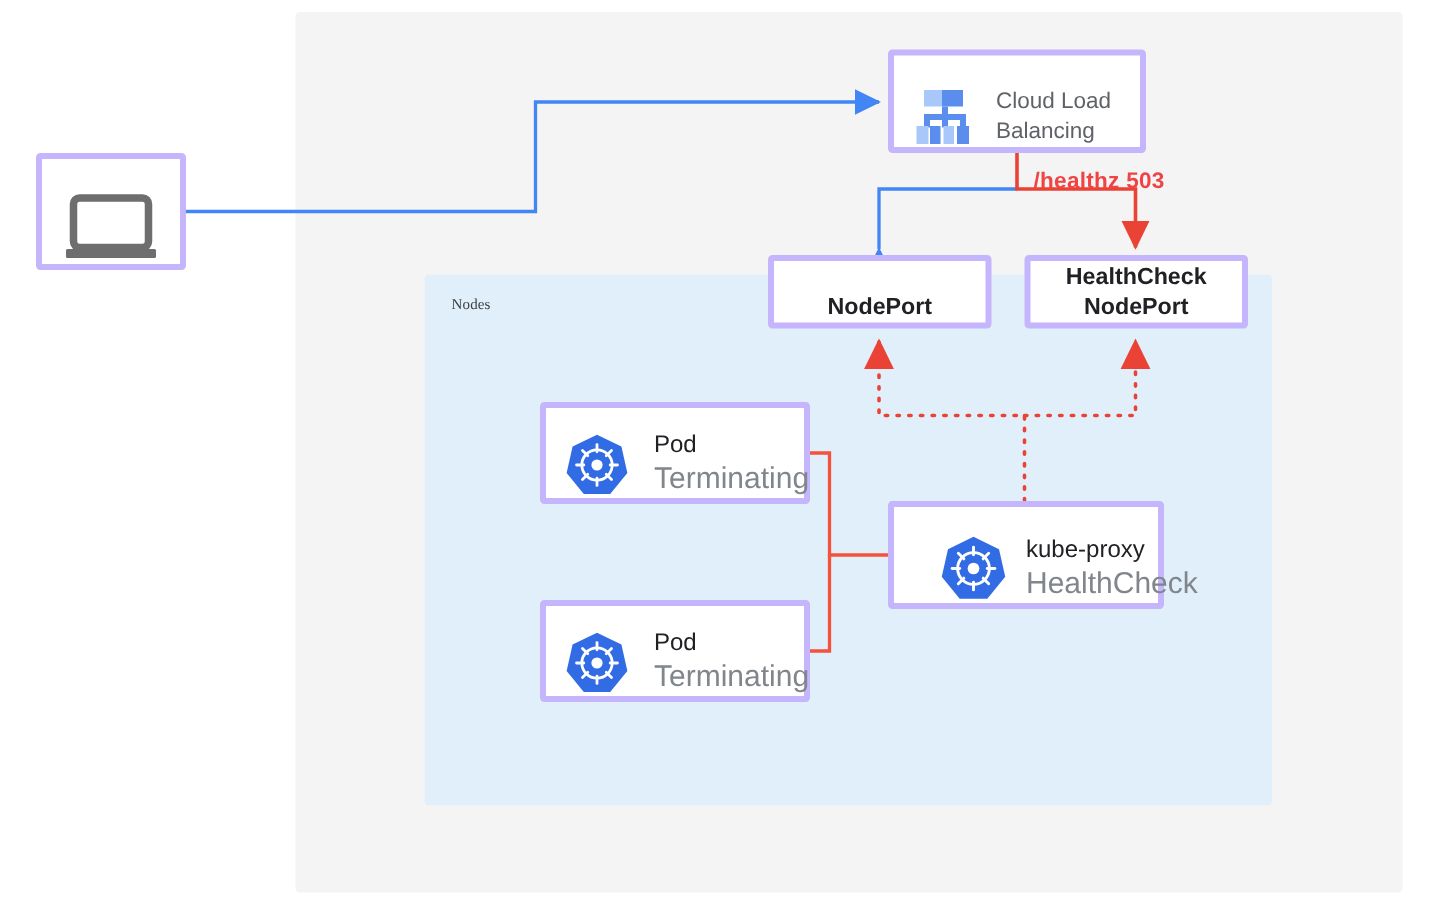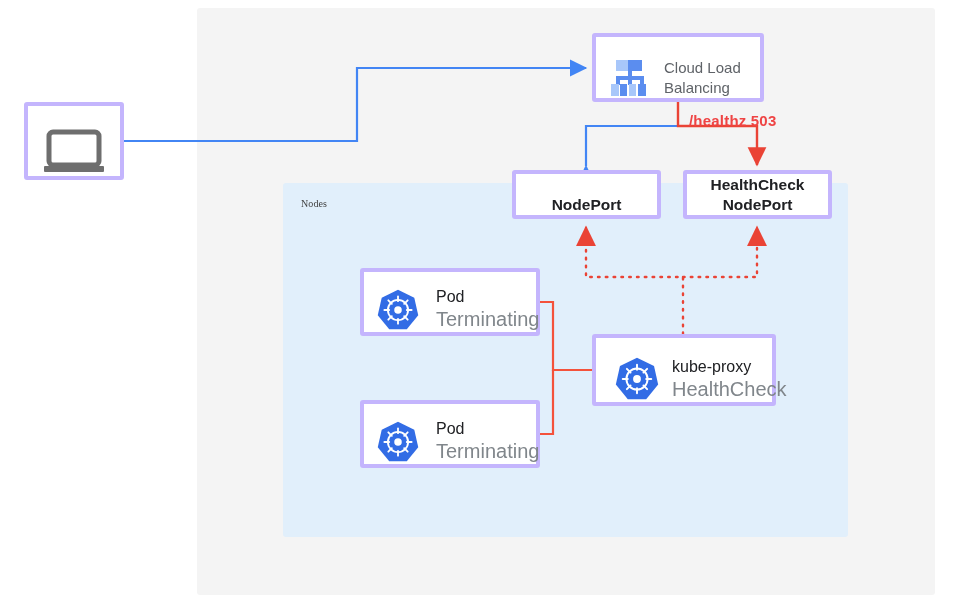--- a/index.html
+++ b/index.html
@@ -132,21 +132,21 @@
   }
   .pod-box-1 { top: 268px; }
   .pod-box-2 { top: 400px; }
 
   
   .kp-box {
     left: 592px;
     top: 334px;
     width: 184px;
     height: 72px;
-    padding-left: 18px;
+    padding-left: 30px;
     gap: 12px;
   }
 
   .entity-text { line-height: 1.25; }
   .entity-title {
     font-size: 16px;
     color: #202124;
     white-space: nowrap;
   }
   .entity-sub {

